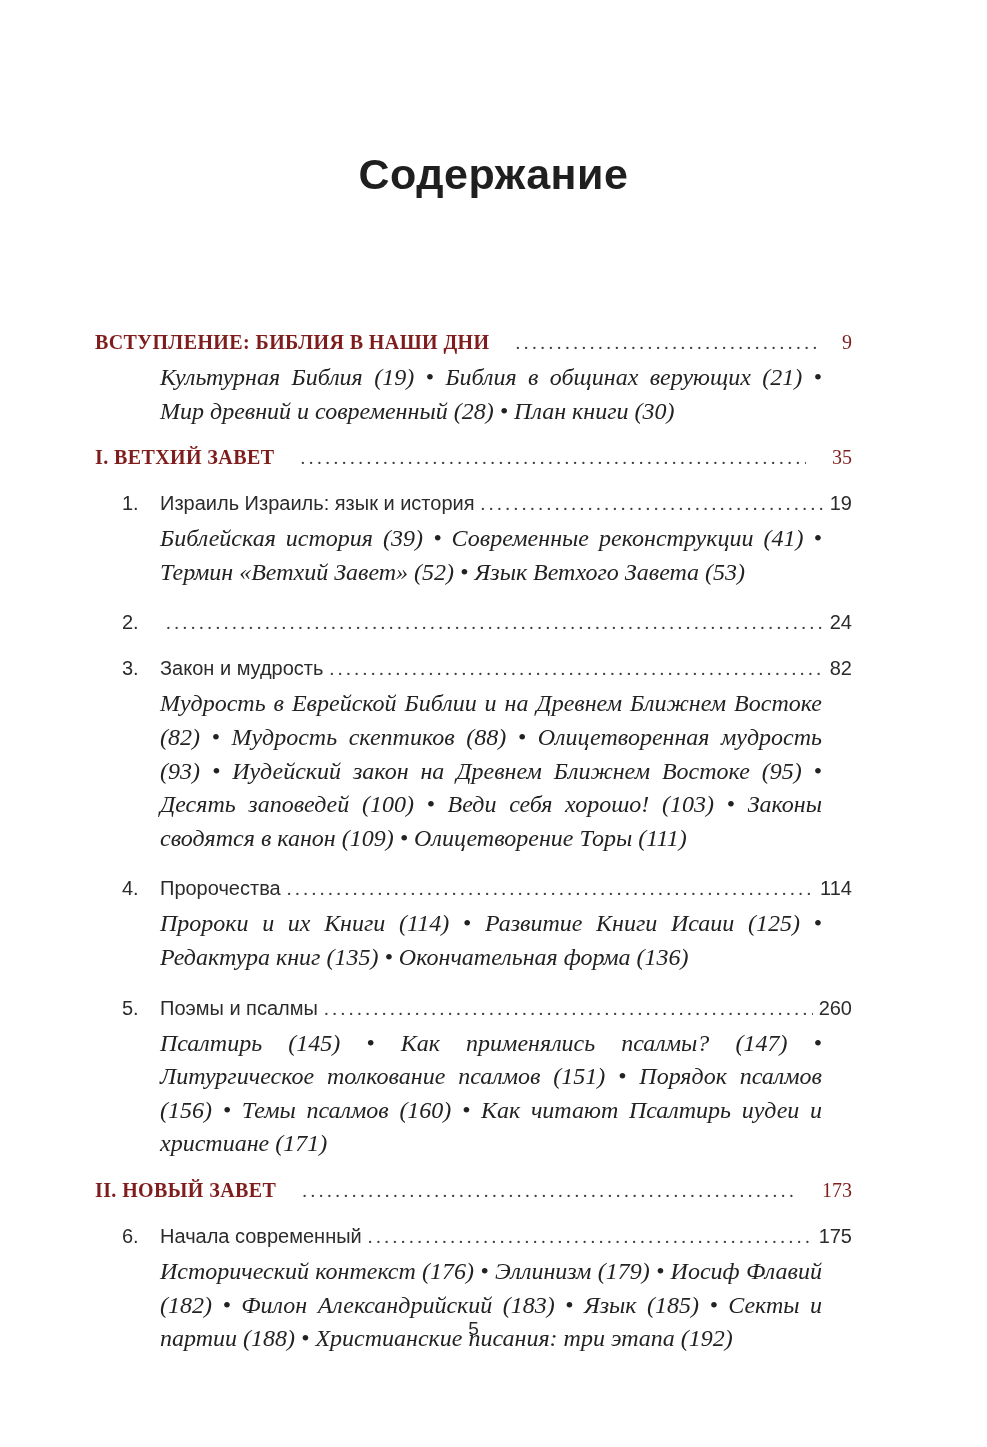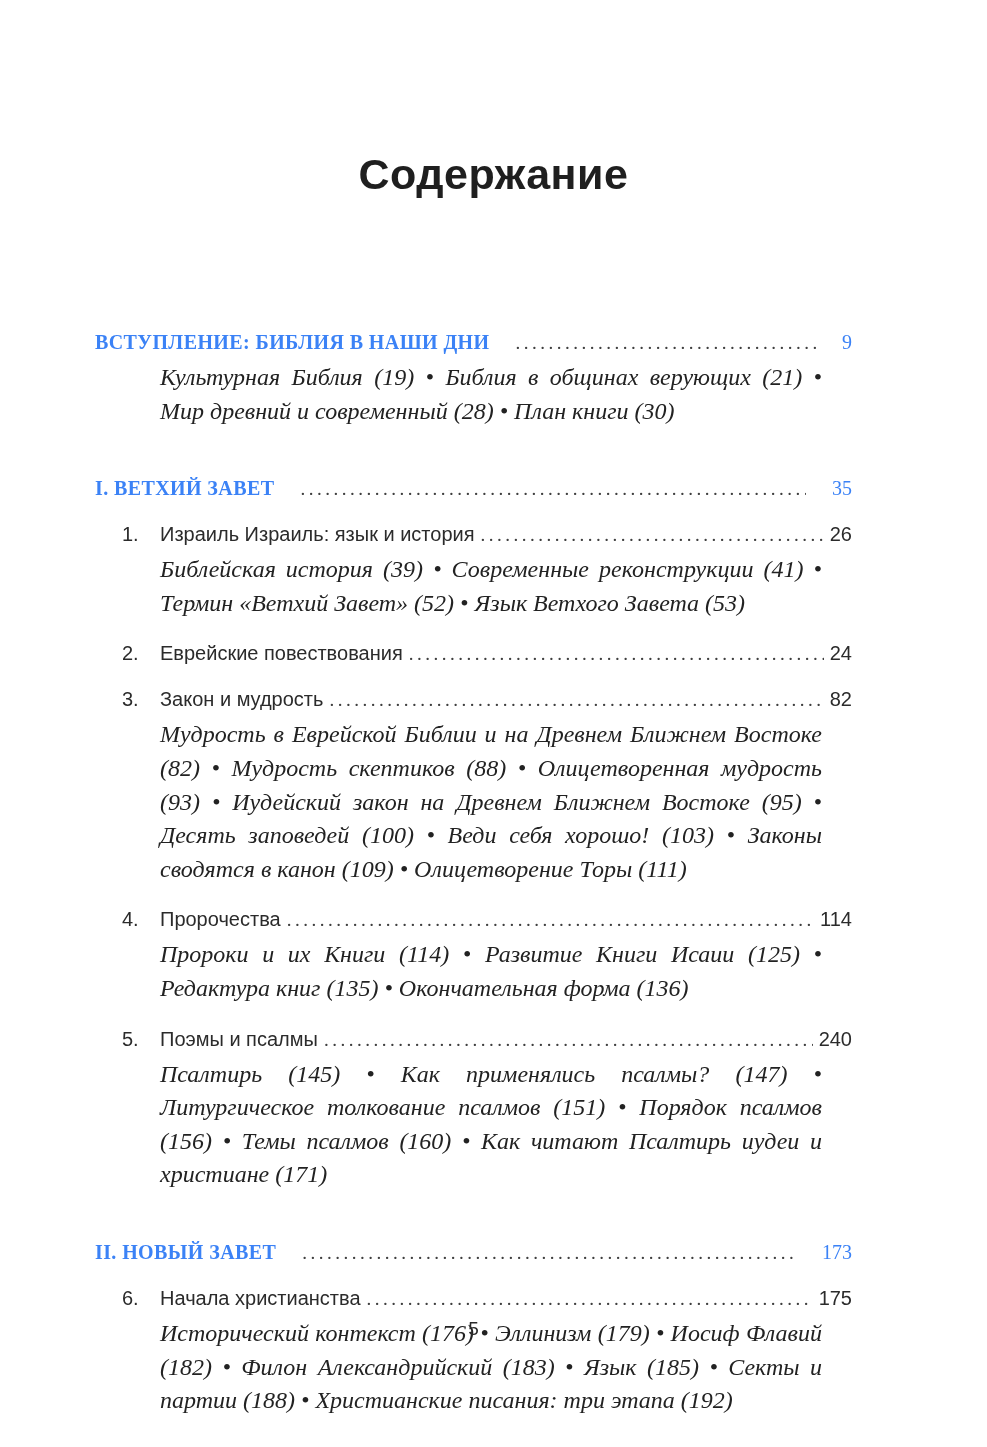--- a/index.html
+++ b/index.html
@@ -30,28 +30,28 @@
     margin-right: -40px;
   }
   .toc { margin-top: 130px; }
 
   .entry-line {
     display: flex;
     align-items: baseline;
     font-size: 20px;
     line-height: 1.3;
   }
-  .entry.section { margin-top: 47px; }
+  .entry.section { margin-top: 16px; }
   .entry.section:first-child { margin-top: 0; }
   .entry.chapter { margin-top: 20px; }
 
   .section > .entry-line {
     font-family: "Liberation Serif", serif;
     font-weight: 700;
-    color: #3b82f6;
+    color: #7f1d1d;
     gap: 20px;
   }
   .section > .entry-line .entry-label { letter-spacing: 0.4px; }
 
   .chapter > .entry-line {
     font-family: "Liberation Sans", sans-serif;
     font-weight: 400;
     color: #2b2b2b;
     padding-left: 27px;
   }
@@ -125,29 +125,28 @@
         <span class="leader"></span>
         <span class="entry-page">35</span>
       </div>
     </div>
 
     <div class="entry chapter">
       <div class="entry-line">
         <span class="entry-num">1.</span>
         <span class="entry-label">Израиль Израиль: язык и история</span>
         <span class="leader"></span>
-        <span class="entry-page">26</span>
+        <span class="entry-page">19</span>
       </div>
       <div class="topics">Библейская история (39) • Современные реконструкции (41) • Термин «Ветхий Завет» (52) • Язык Ветхого Завета (53)</div>
     </div>
 
     <div class="entry chapter">
       <div class="entry-line">
         <span class="entry-num">2.</span>
-        <span class="entry-label">Еврейские повествования</span>
         <span class="leader"></span>
         <span class="entry-page">24</span>
       </div>
     </div>
 
     <div class="entry chapter">
       <div class="entry-line">
         <span class="entry-num">3.</span>
         <span class="entry-label">Закон и мудрость</span>
         <span class="leader"></span>
@@ -164,37 +163,37 @@
         <span class="entry-page">114</span>
       </div>
       <div class="topics">Пророки и их Книги (114) • Развитие Книги Исаии (125) • Редактура книг (135) • Окончательная форма (136)</div>
     </div>
 
     <div class="entry chapter">
       <div class="entry-line">
         <span class="entry-num">5.</span>
         <span class="entry-label">Поэмы и псалмы</span>
         <span class="leader"></span>
-        <span class="entry-page">240</span>
+        <span class="entry-page">260</span>
       </div>
       <div class="topics">Псалтирь (145) • Как применялись псалмы? (147) • Литургическое толкование псалмов (151) • Порядок псалмов (156) • Темы псалмов (160) • Как читают Псалтирь иудеи и христиане (171)</div>
     </div>
 
     <div class="entry section">
       <div class="entry-line">
         <span class="entry-label">II. НОВЫЙ ЗАВЕТ</span>
         <span class="leader"></span>
         <span class="entry-page">173</span>
       </div>
     </div>
 
     <div class="entry chapter">
       <div class="entry-line">
         <span class="entry-num">6.</span>
-        <span class="entry-label">Начала христианства</span>
+        <span class="entry-label">Начала современный</span>
         <span class="leader"></span>
         <span class="entry-page">175</span>
       </div>
       <div class="topics">Исторический контекст (176) • Эллинизм (179) • Иосиф Флавий (182) • Филон Александрийский (183) • Язык (185) • Секты и партии (188) • Христианские писания: три этапа (192)</div>
     </div>
 
   </div>
 
   <div class="footer-page-number">5</div>
 

